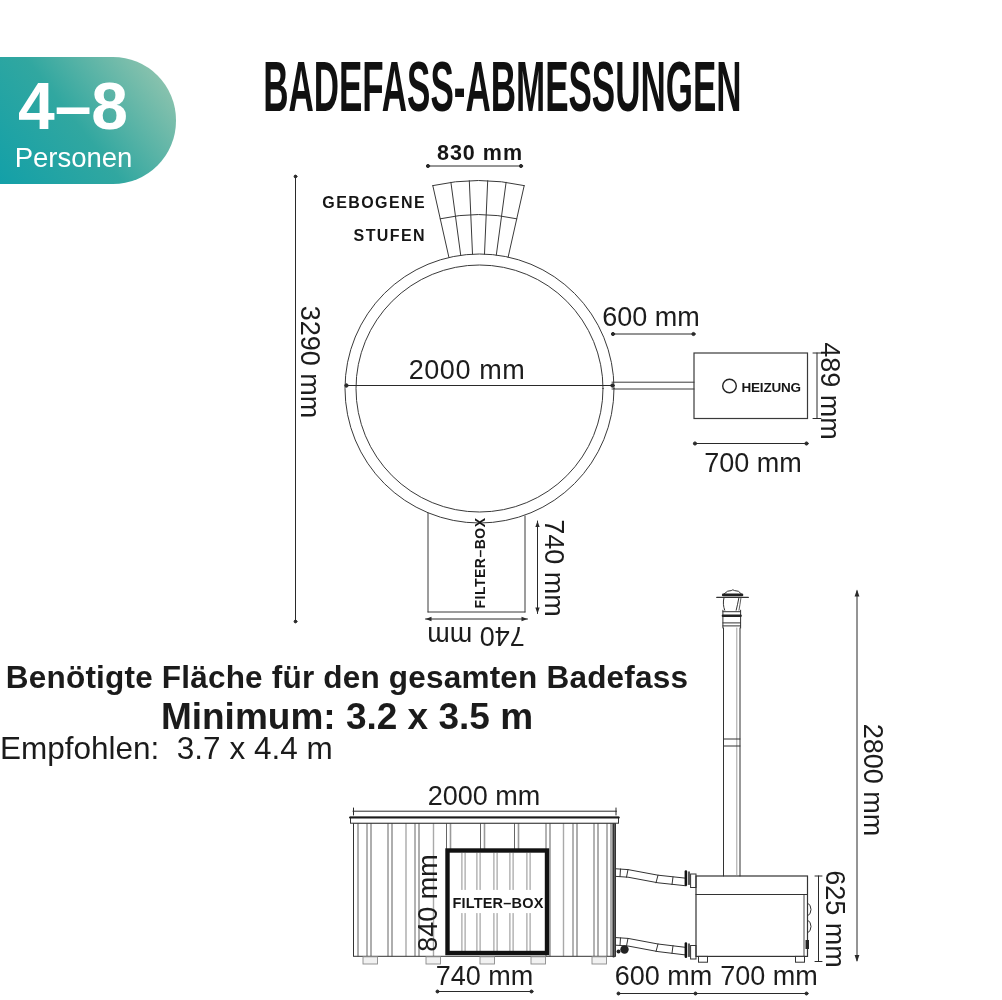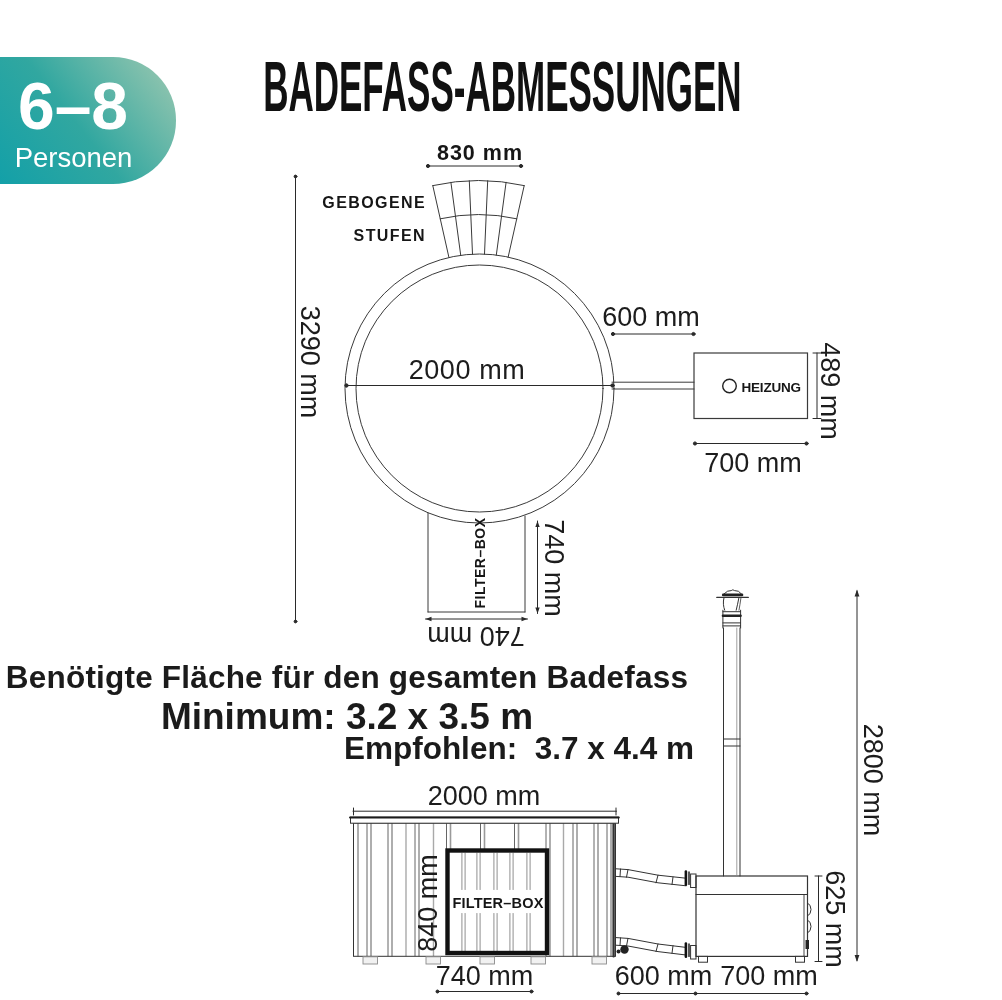--- a/index.html
+++ b/index.html
@@ -6,33 +6,33 @@
   body{width:1002px;height:1000px;background:#ffffff;font-family:"Liberation Sans",sans-serif;position:relative;overflow:hidden;}
   .abs{position:absolute;}
   svg text{fill:#161616;}
   .dim{font-size:27px;fill:#1c1c1c;}
 </style>
 </head>
 <body>
 
 <div class="abs" style="left:0;top:57px;width:176px;height:127px;border-radius:0 63px 63px 0;background:linear-gradient(52deg,#13a0a8 0%,#31a7a0 45%,#9fc9b1 100%);"></div>
 
-<div class="abs" style="left:0;top:73px;width:146px;text-align:center;color:#fff;font-weight:bold;font-size:66px;line-height:1;">6–8</div>
+<div class="abs" style="left:0;top:73px;width:146px;text-align:center;color:#fff;font-weight:bold;font-size:66px;line-height:1;">4–8</div>
 
 <div class="abs" style="left:0;top:144px;width:147px;text-align:center;color:#fff;font-weight:normal;font-size:27.5px;line-height:1;">Personen</div>
 
 <div class="abs" style="left:0;top:52px;width:1004px;text-align:center;">
   <span id="ttl" style="display:inline-block;transform:scaleX(0.5);transform-origin:50% 50%;font-weight:bold;font-size:70px;line-height:1;letter-spacing:0px;color:#111;white-space:nowrap;">BADEFASS-ABMESSUNGEN</span>
 </div>
 
 <div class="abs" style="left:0;top:662px;width:694px;text-align:center;font-weight:bold;color:#1b1b1b;font-size:31.5px;line-height:1;letter-spacing:0.2px;">Benötigte Fläche für den gesamten Badefass</div>
 
 <div class="abs" style="left:0;top:698px;width:694px;text-align:center;font-weight:bold;color:#1b1b1b;font-size:37px;line-height:1;">Minimum: 3.2 x 3.5 m</div>
 
-<div class="abs" style="left:0;top:733px;width:694px;text-align:right;font-weight:bold;color:#1b1b1b;font-size:31.5px;line-height:1;">Empfohlen:&nbsp; 3.7 x 4.4 m</div>
+<div class="abs" style="left:0;top:733px;width:694px;text-align:left;font-weight:normal;color:#1b1b1b;font-size:31.5px;line-height:1;">Empfohlen:&nbsp; 3.7 x 4.4 m</div>
 <svg class="abs" style="left:0;top:0;" width="1002" height="1000" viewBox="0 0 1002 1000" fill="none" stroke-linecap="round">
 <g stroke="#3a3a3a" stroke-width="1">
 
 <circle cx="479.5" cy="388.5" r="134.5"></circle>
 
 <circle cx="479.5" cy="388.5" r="123.5"></circle>
 </g>
 
 <g stroke="#3a3a3a" stroke-width="1">
 <path d="M 432.8 185.6 A 208 208 0 0 1 524.2 185.6"></path>

